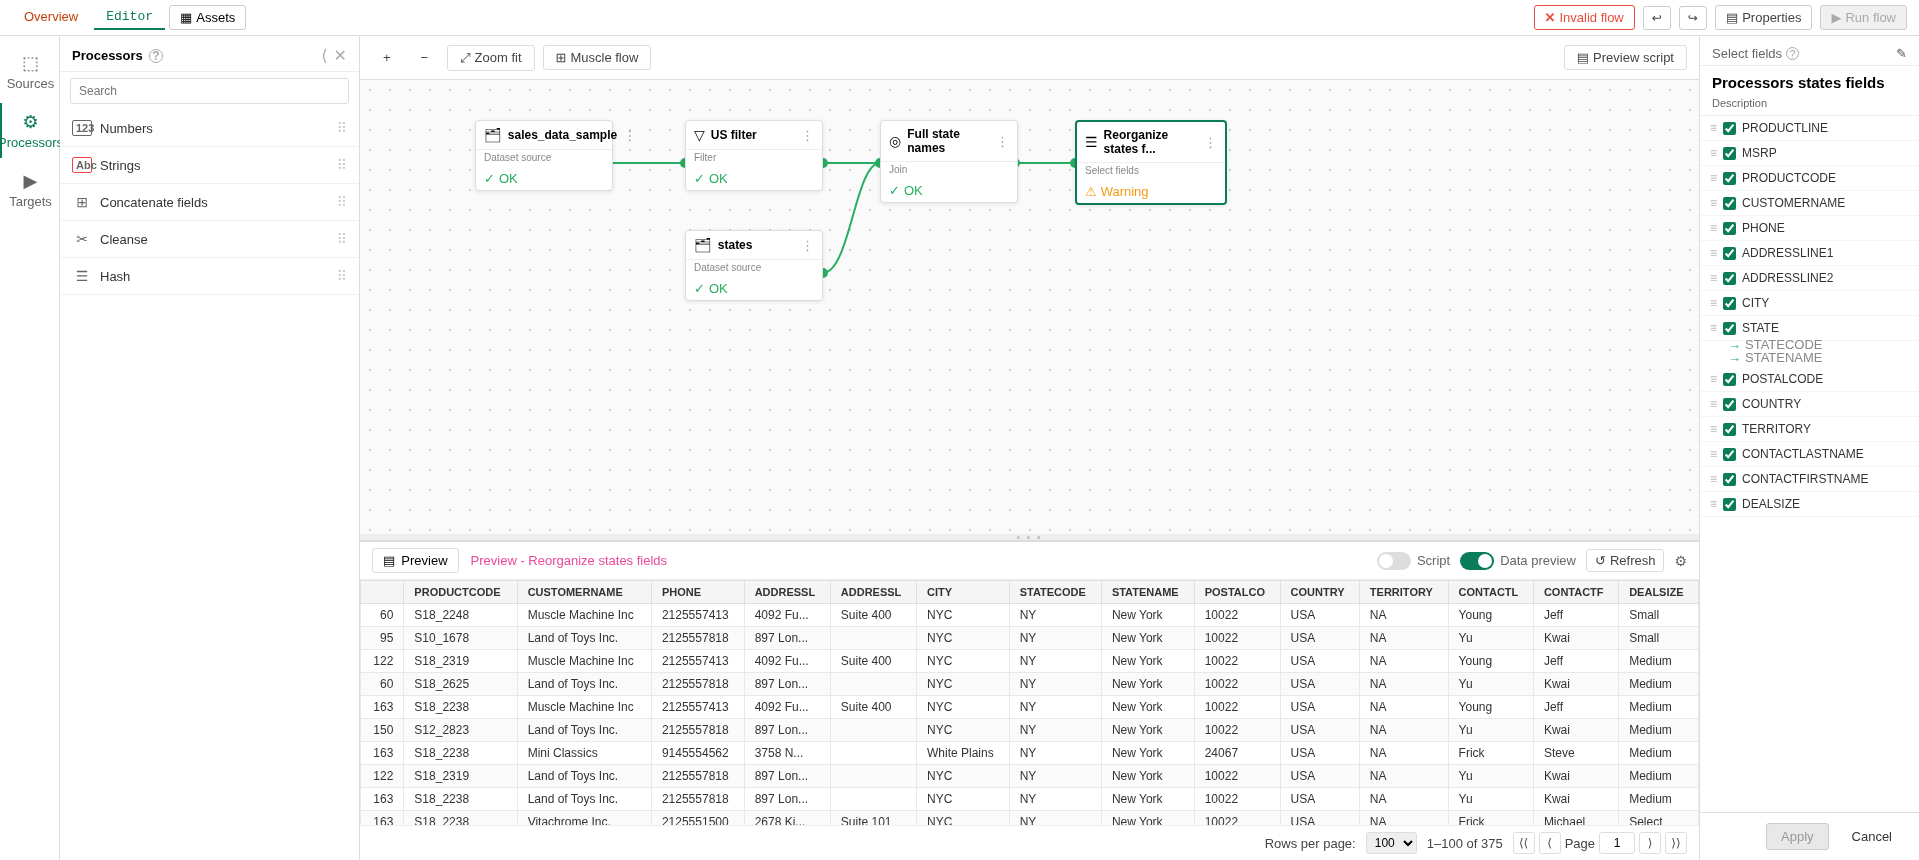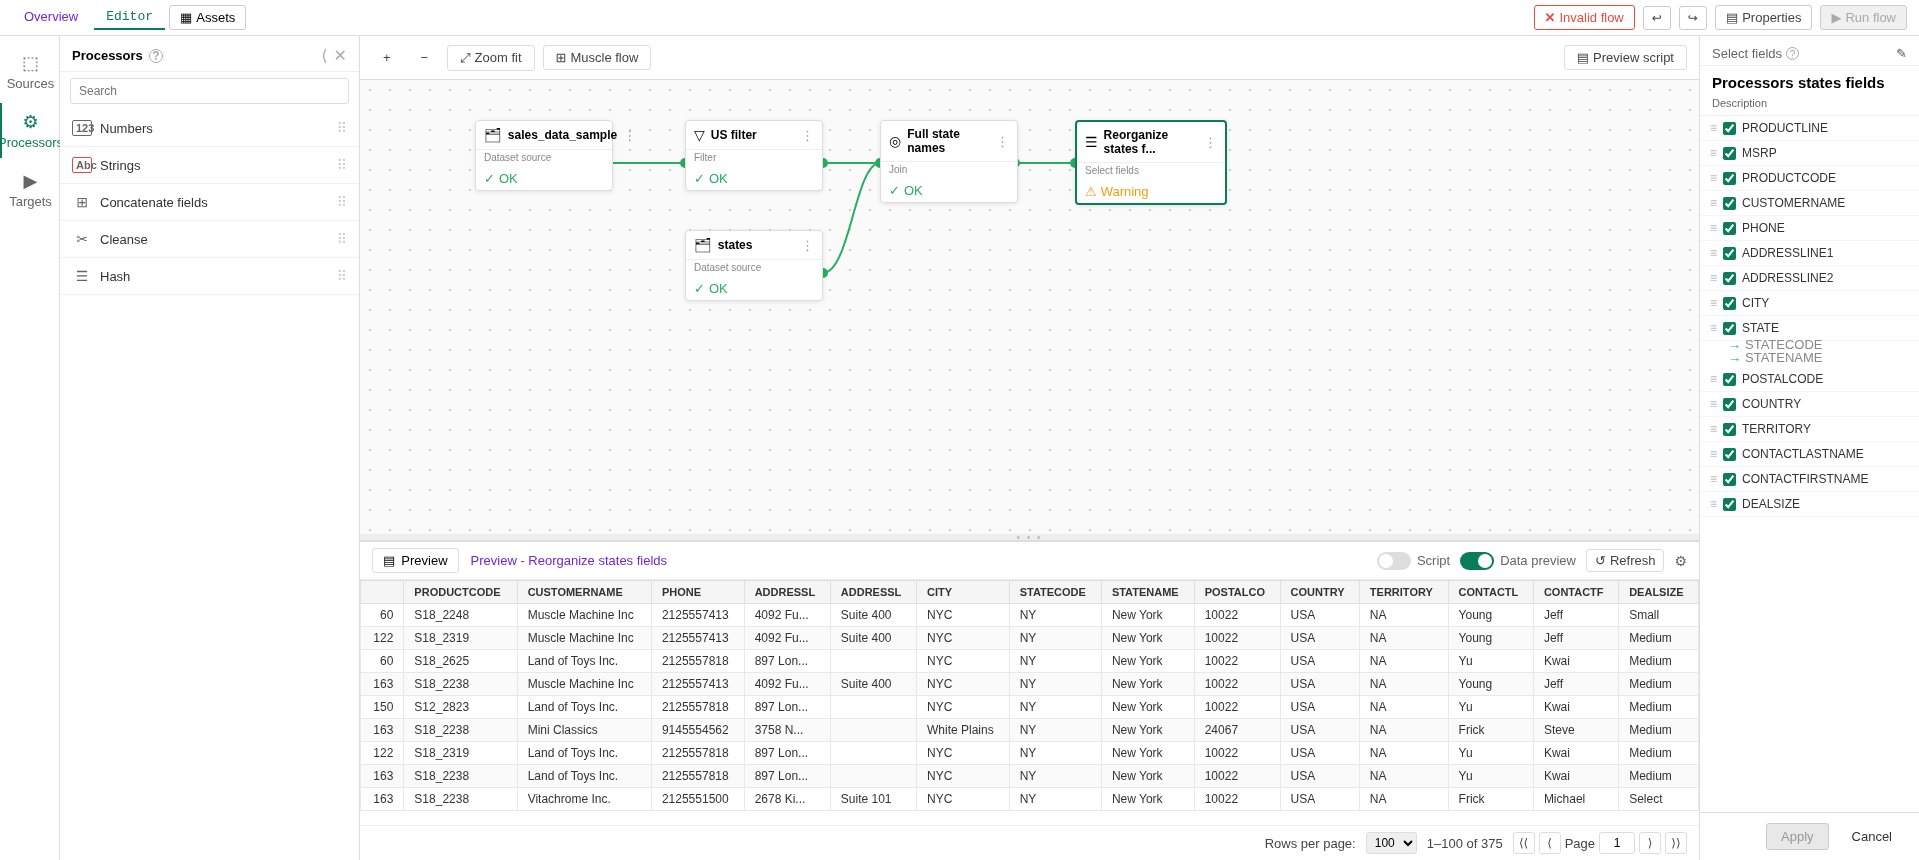--- a/index.html
+++ b/index.html
@@ -1,20 +1,20 @@
 <!DOCTYPE html>
 <html><head>
   <meta charset="utf-8">
   <style>
     * { box-sizing: border-box; margin: 0; padding: 0; font-family: -apple-system, BlinkMacSystemFont, 'Segoe UI', sans-serif; font-size: 13px; }
     body { width: 1919px; height: 860px; overflow: hidden; background: #f5f5f5; display: flex; flex-direction: column; }
 
     
     .top-bar { height: 36px; background: #fff; border-bottom: 1px solid #ddd; display: flex; align-items: center; padding: 0 12px; gap: 4px; flex-shrink: 0; }
-    .top-bar-tab { padding: 4px 12px; cursor: pointer; color: #6d28d9; font-size: 13px; border-bottom: 2px solid transparent; }
+    .top-bar-tab { padding: 4px 12px; cursor: pointer; color: #c2410c; font-size: 13px; border-bottom: 2px solid transparent; }
     .top-bar-tab.active { color: #0a7c59; border-bottom: 2px solid #0a7c59; font-weight: 500; font-family: Liberation Mono, monospace; }
     .top-bar-assets { display: flex; align-items: center; gap: 4px; padding: 4px 10px; border: 1px solid #ccc; border-radius: 3px; cursor: pointer; font-size: 13px; }
     .top-bar-right { margin-left: auto; display: flex; align-items: center; gap: 8px; }
     .invalid-flow-btn { display: flex; align-items: center; gap: 4px; padding: 4px 10px; background: #fff; border: 1px solid #e74c3c; border-radius: 3px; color: #e74c3c; font-size: 12px; cursor: pointer; }
     .top-btn { display: flex; align-items: center; gap: 4px; padding: 4px 10px; background: #fff; border: 1px solid #ccc; border-radius: 3px; color: #444; font-size: 12px; cursor: pointer; }
     .run-flow-btn { display: flex; align-items: center; gap: 4px; padding: 4px 10px; background: #f0f0f0; border: 1px solid #ccc; border-radius: 3px; color: #aaa; font-size: 12px; cursor: not-allowed; }
 
     
     .main { display: flex; flex: 1; overflow: hidden; }
 
@@ -72,21 +72,21 @@
     .field-name { font-size: 12px; color: #333; flex: 1; }
     .field-sub { font-size: 10px; color: #888; padding-left: 28px; margin-top: -4px; padding-bottom: 2px; display: flex; align-items: center; gap: 4px; }
     .right-panel-footer { border-top: 1px solid #ddd; padding: 10px 12px; display: flex; justify-content: flex-end; gap: 8px; }
     .btn-apply { background: #e8e8e8; color: #999; border: 1px solid #ccc; border-radius: 3px; padding: 5px 14px; cursor: not-allowed; font-size: 13px; }
     .btn-cancel { background: #fff; color: #333; border: 1px solid transparent; border-radius: 3px; padding: 5px 14px; cursor: pointer; font-size: 13px; }
 
     
     .bottom-section { height: 320px; border-top: 2px solid #ddd; background: #fff; display: flex; flex-direction: column; flex-shrink: 0; }
     .bottom-toolbar { display: flex; align-items: center; padding: 6px 12px; border-bottom: 1px solid #eee; gap: 12px; }
     .preview-tab { display: flex; align-items: center; gap: 6px; padding: 4px 10px; border: 1px solid #ddd; border-radius: 3px; cursor: pointer; font-size: 12px; background: #fff; }
-    .preview-title { font-size: 13px; color: #6d28d9; }
+    .preview-title { font-size: 13px; color: #ec4899; }
     .bottom-right { margin-left: auto; display: flex; align-items: center; gap: 10px; }
     .toggle-group { display: flex; align-items: center; gap: 6px; font-size: 12px; color: #666; }
     .toggle { width: 34px; height: 18px; border-radius: 9px; position: relative; cursor: pointer; }
     .toggle.off { background: #ddd; }
     .toggle.on { background: #0a7c59; }
     .toggle-knob { width: 14px; height: 14px; border-radius: 50%; background: #fff; position: absolute; top: 2px; transition: left 0.2s; }
     .toggle.off .toggle-knob { left: 2px; }
     .toggle.on .toggle-knob { left: 18px; }
     .refresh-btn { display: flex; align-items: center; gap: 4px; font-size: 12px; color: #444; cursor: pointer; border: 1px solid #ddd; border-radius: 3px; padding: 3px 8px; }
     .settings-icon { font-size: 14px; color: #666; cursor: pointer; }
@@ -384,20 +384,37 @@
                 <td>NY</td>
                 <td>New York</td>
                 <td>10022</td>
                 <td>USA</td>
                 <td>NA</td>
                 <td>Young</td>
                 <td>Jeff</td>
                 <td>Small</td>
               </tr>
               <tr>
+                <td class="row-num">95</td>
+                <td>S10_1678</td>
+                <td>Land of Toys Inc.</td>
+                <td>2125557818</td>
+                <td>897 Lon...</td>
+                <td></td>
+                <td>NYC</td>
+                <td>NY</td>
+                <td>New York</td>
+                <td>10022</td>
+                <td>USA</td>
+                <td>NA</td>
+                <td>Yu</td>
+                <td>Kwai</td>
+                <td>Small</td>
+              </tr>
+              <tr>
                 <td class="row-num">122</td>
                 <td>S18_2319</td>
                 <td>Muscle Machine Inc</td>
                 <td>2125557413</td>
                 <td>4092 Fu...</td>
                 <td>Suite 400</td>
                 <td>NYC</td>
                 <td>NY</td>
                 <td>New York</td>
                 <td>10022</td>

